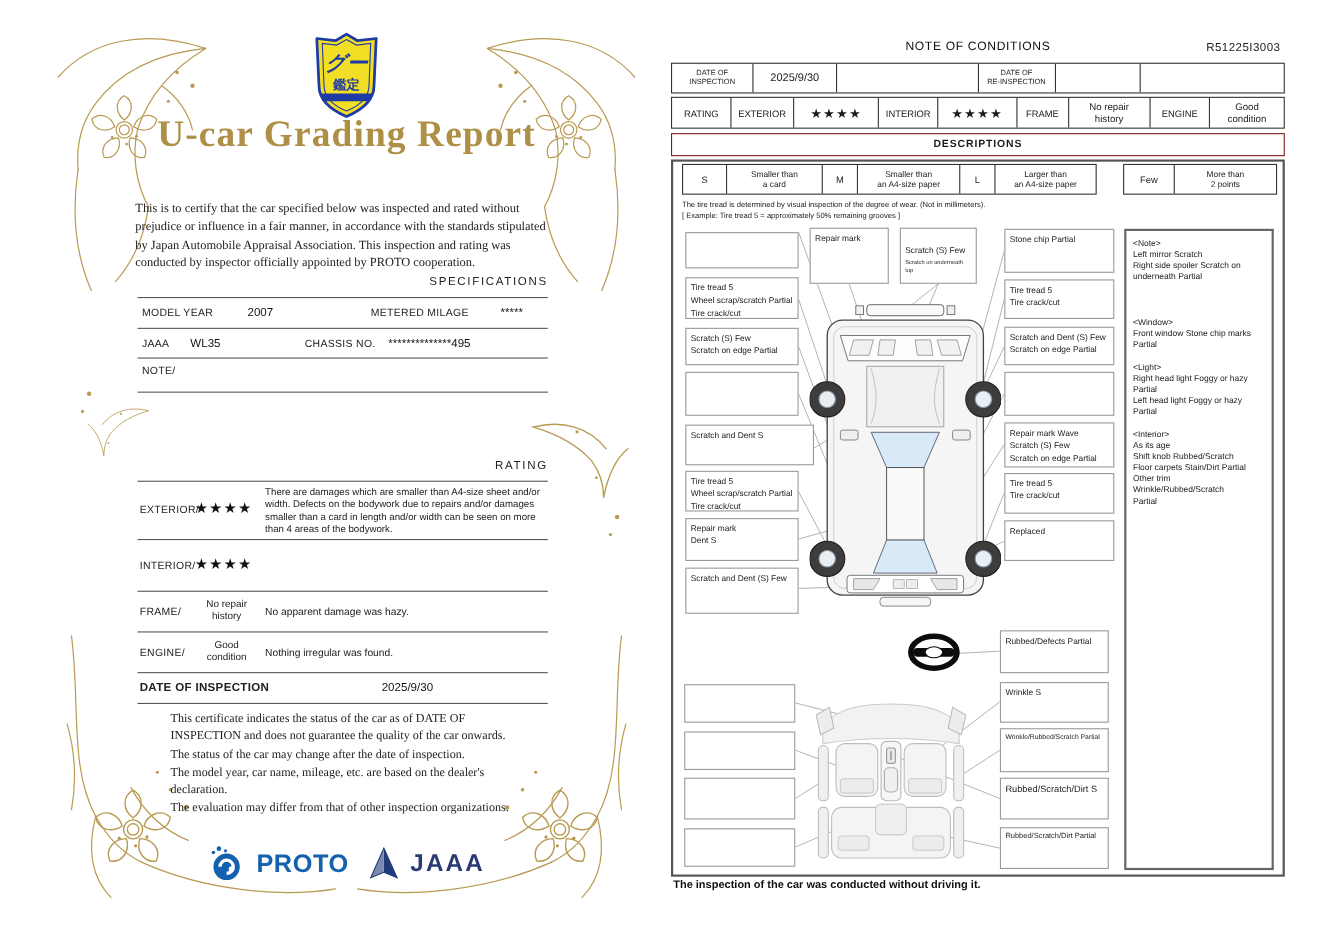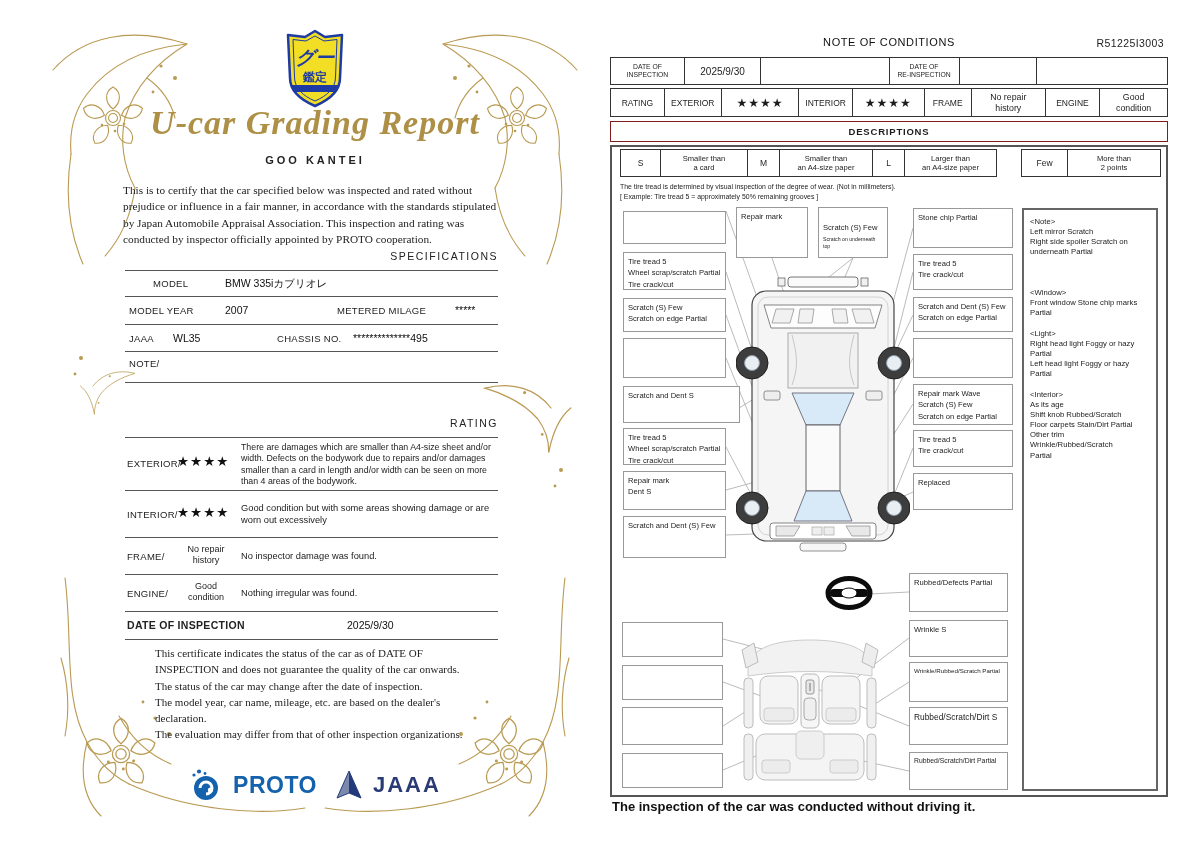--- a/index.html
+++ b/index.html
@@ -26,27 +26,27 @@
   #desc-bar{position:absolute;left:0;top:103px;width:558px;height:21px;border:1px solid #7f1d1d;box-sizing:border-box;
             text-align:center;font-weight:bold;font-size:9.5px;line-height:19px;letter-spacing:.8px;}
   #main-box{position:absolute;left:0;top:127px;width:558px;height:652px;border:2px solid #555;box-sizing:border-box;}
   #tire-note{position:absolute;left:10px;top:164px;font-size:6.9px;line-height:1.45;white-space:pre-line;color:#222;}
   .abox{position:absolute;border:1px solid #999;box-sizing:border-box;padding:3px 4px;font-size:7.6px;
         line-height:1.5;white-space:pre-line;background:#fff;color:#222;}
   .abox.sm{font-size:6.2px;}
   .abox .sub{display:block;font-size:5.2px;line-height:1.3;margin-top:2px;white-space:pre-line;}
   #notes-panel{position:absolute;left:412px;top:190px;width:136px;height:583px;border:2px solid #666;
                box-sizing:border-box;padding:7px 6px;font-size:7.7px;line-height:1.32;white-space:pre-line;color:#222;}
-  #rp-footer{position:absolute;left:2px;top:781px;font-size:13px;font-weight:600;color:#111;}
+  #rp-footer{position:absolute;left:2px;top:781px;font-size:10px;font-weight:600;color:#111;}
   #leaders{position:absolute;left:0;top:127px;pointer-events:none;}
   #leaders line{stroke:#aaa;stroke-width:.8;}
 
   
   .lp-title{position:absolute;top:86px;left:0;width:100%;text-align:center;
-            font-family:"Liberation Serif",serif;font-style:italic;font-weight:bold;
+            font-family:"Liberation Serif",serif;font-weight:bold;
             font-size:34px;color:#ad8f46;letter-spacing:1px;}
   .lp-sub{position:absolute;top:136px;left:0;width:100%;text-align:center;font-size:11px;font-weight:bold;letter-spacing:3px;color:#222;}
   .lp-intro{position:absolute;left:88px;top:164px;width:378px;font-family:"Liberation Serif",serif;
             font-size:11.3px;line-height:1.45;color:#222;}
   .lp-sec-title{position:absolute;left:90px;width:373px;text-align:right;font-size:10.5px;letter-spacing:1.5px;color:#222;}
   #spec-title{top:232px;}
   #rating-title{top:399px;}
   #spec-table{position:absolute;left:90px;top:252px;width:373px;border-top:1px solid #555;}
   .srow{position:relative;border-bottom:1px solid #555;}
   .lbl{position:absolute;font-size:9.5px;color:#222;letter-spacing:.3px;}
@@ -137,29 +137,24 @@
 
   <svg id="badge" class="abs" style="left:248px;top:10px" width="64" height="82" viewBox="0 0 64 82">
     <path d="M32 3 L42 9 L59 7 L57 50 C57 63 46 72 32 78 C18 72 7 63 7 50 L5 7 L22 9 Z" fill="#f2de24" stroke="#1d3aa5" stroke-width="2.5" stroke-linejoin="round"></path>
     <path d="M32 8 L41 13 L54 11.5 L52.5 49 C52.5 60 44 68 32 73 C20 68 11.5 60 11.5 49 L10 11.5 L23 13 Z" fill="none" stroke="#1d3aa5" stroke-width="1"></path>
     <text x="32" y="36" text-anchor="middle" font-size="19" font-weight="bold" font-style="italic" fill="#1d3aa5">グー</text>
     <text x="32" y="53" text-anchor="middle" font-size="12" font-weight="bold" fill="#1d3aa5">鑑定</text>
     <path d="M9 57 L55 57 L53 64 L11 64 Z" fill="#1d3aa5"></path>
   </svg>
 
   <div class="lp-title">U-car Grading Report</div>
-  <div class="lp-sub">GOO KANTEI</div>
   <div class="lp-intro">This is to certify that the car specified below was inspected and rated without prejudice or influence in a fair manner, in accordance with the standards stipulated by Japan Automobile Appraisal Association. This inspection and rating was conducted by inspector officially appointed by PROTO cooperation.</div>
 
   <div class="lp-sec-title" id="spec-title">SPECIFICATIONS</div>
   <div id="spec-table">
-    <div class="srow" style="height:25px">
-      <span class="lbl" style="left:28px;top:7px">MODEL</span>
-      <span class="val" style="left:100px;top:6px">BMW 335iカブリオレ</span>
-    </div>
     <div class="srow" style="height:27px">
       <span class="lbl" style="left:4px;top:8px">MODEL YEAR</span>
       <span class="val" style="left:100px;top:7px">2007</span>
       <span class="lbl" style="left:212px;top:8px">METERED MILAGE</span>
       <span class="val" style="left:330px;top:7px">*****</span>
     </div>
     <div class="srow" style="height:26px">
       <span class="lbl" style="left:4px;top:8px">JAAA</span>
       <span class="val" style="left:48px;top:7px">WL35</span>
       <span class="lbl" style="left:152px;top:8px">CHASSIS NO.</span>
@@ -173,27 +168,26 @@
   <div class="lp-sec-title" id="rating-title">RATING</div>
   <div id="rating-table">
     <div class="srow" style="height:52px">
       <span class="lbl" style="left:2px;top:20px">EXTERIOR/</span>
       <span class="stars" style="left:52px;top:15px">★★★★</span>
       <span class="rdesc" style="left:116px;top:4px">There are damages which are smaller than A4-size sheet and/or width. Defects on the bodywork due to repairs and/or damages smaller than a card in length and/or width can be seen on more than 4 areas of the bodywork.</span>
     </div>
     <div class="srow" style="height:46px">
       <span class="lbl" style="left:2px;top:18px">INTERIOR/</span>
       <span class="stars" style="left:52px;top:13px">★★★★</span>
-      <span class="rdesc big" style="left:116px;top:11px">Good condition but with some areas showing damage or are worn out excessively</span>
     </div>
     <div class="srow" style="height:36px">
       <span class="lbl" style="left:2px;top:13px">FRAME/</span>
       <span class="rval" style="left:50px;top:6px">No repair
 history</span>
-      <span class="rdesc big" style="left:116px;top:12px">No inspector damage was found.</span>
+      <span class="rdesc big" style="left:116px;top:12px">No apparent damage was hazy.</span>
     </div>
     <div class="srow" style="height:36px">
       <span class="lbl" style="left:2px;top:13px">ENGINE/</span>
       <span class="rval" style="left:50px;top:6px">Good
 condition</span>
       <span class="rdesc big" style="left:116px;top:12px">Nothing irregular was found.</span>
     </div>
     <div class="srow" style="height:27px">
       <span class="lbl" style="left:2px;top:7px;font-size:10.5px;font-weight:600">DATE OF INSPECTION</span>
       <span class="val" style="left:222px;top:7px">2025/9/30</span>

